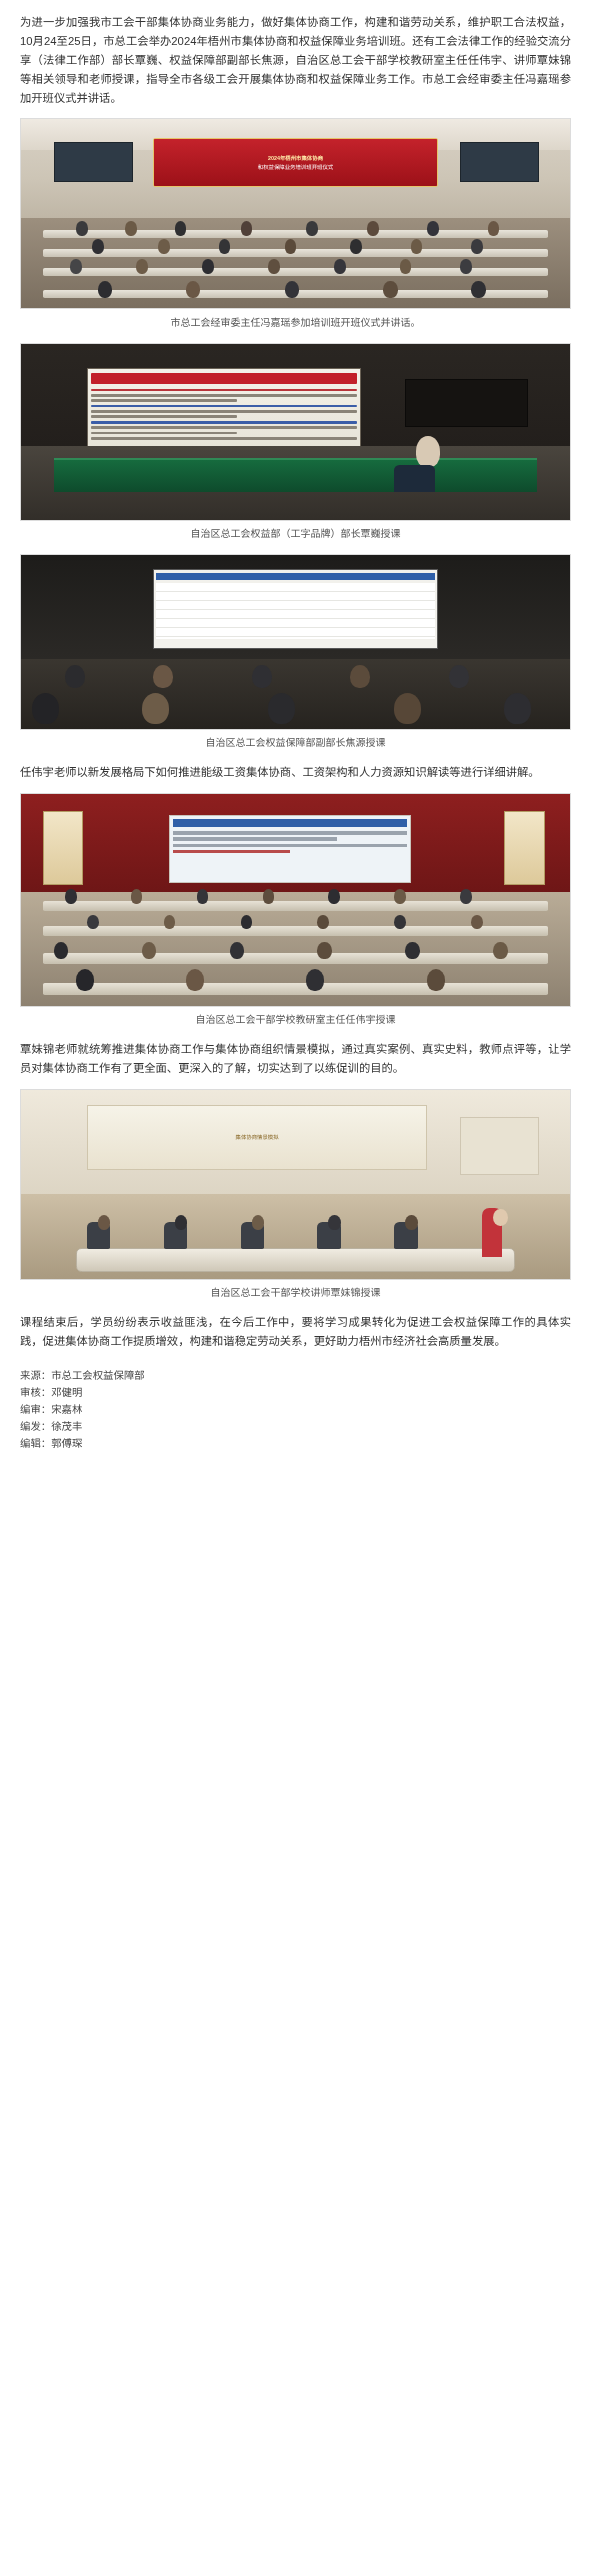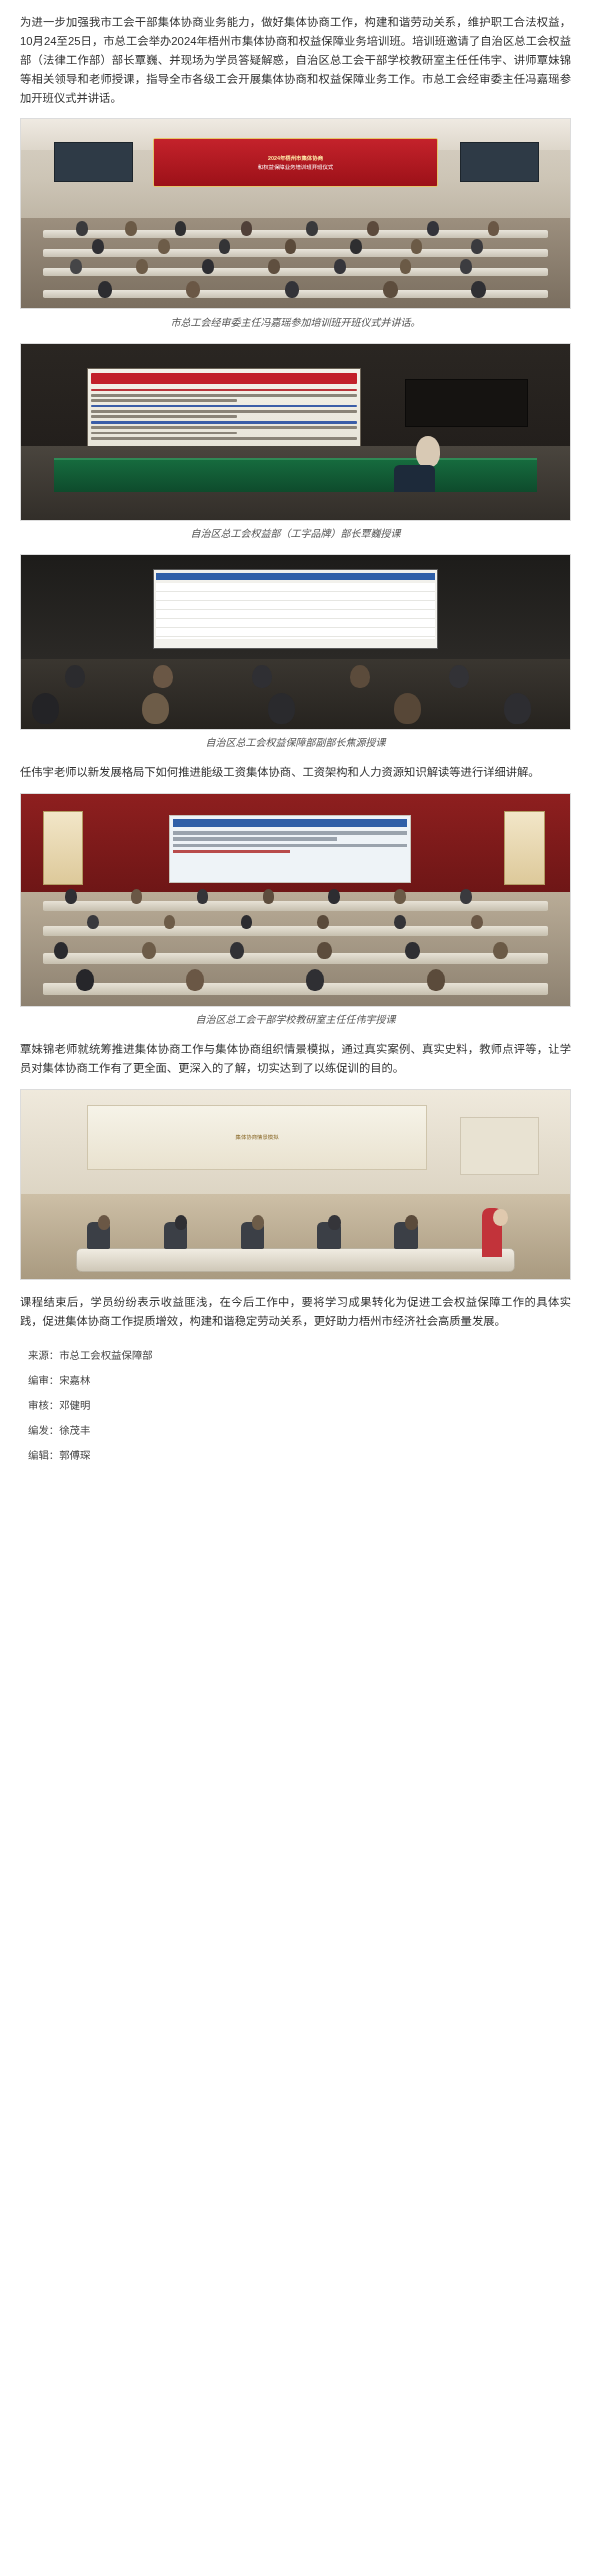--- a/index.html
+++ b/index.html
@@ -33,29 +33,28 @@
     border:0.9px solid #dcdcdc;
     box-sizing:border-box;
     background:#1a1a1a;
   }
   .caption{
     text-align:center;
     font-size:10px;
     color:#555;
     margin-top:6.3px;
     line-height:14.4px;
-    font-style:italic;
   }
   .footer{
     margin-top:16px;
     font-size:10.4px;
     line-height:17px;
     color:#444;
   }
-  .footer div{margin:8px;}
+  .footer div{margin:0;}
 
   
   .hall{position:absolute;left:0;top:0;right:0;bottom:0;}
   .wall{position:absolute;left:0;top:0;right:0;height:52%;}
   .floorwrap{position:absolute;left:0;right:0;bottom:0;height:48%;}
 
   
   .p1 .wall{background:linear-gradient(180deg,#d9d2c6 0%,#cdc5b6 60%,#bfb6a6 100%);}
   .p1 .ceil{position:absolute;left:0;right:0;top:0;height:16%;background:linear-gradient(180deg,#efeae2,#ddd6ca);}
   .p1 .banner{
@@ -112,21 +111,21 @@
   .p5 .floorwrap{height:45%;background:linear-gradient(180deg,#cdbfa6 0%,#a99madam,#a99a80 100%);}
   .p5 .floorwrap{height:45%;background:linear-gradient(180deg,#cdbfa6 0%,#a99a80 100%);}
   .p5 .bigtable{position:absolute;left:10%;right:10%;bottom:8%;height:26%;background:linear-gradient(180deg,#f0ece2,#cfc8b8);border-radius:5.4px;border:0.9px solid #b9b1a0;}
   .chairback{position:absolute;width:23.4px;height:27px;background:#3b3f46;border-radius:5.4px 5.4px 1.8px 1.8px;}
 </style>
 </head>
 <body>
 
 <div class="page">
 
-  <p class="para">为进一步加强我市工会干部集体协商业务能力，做好集体协商工作，构建和谐劳动关系，维护职工合法权益，10月24至25日，市总工会举办2024年梧州市集体协商和权益保障业务培训班。培训班邀请了自治区总工会权益部（法律工作部）部长覃巍、并现场为学员答疑解惑，自治区总工会干部学校教研室主任任伟宇、讲师覃妹锦等相关领导和老师授课，指导全市各级工会开展集体协商和权益保障业务工作。市总工会经审委主任冯嘉瑶参加开班仪式并讲话。</p>
+  <p class="para">为进一步加强我市工会干部集体协商业务能力，做好集体协商工作，构建和谐劳动关系，维护职工合法权益，10月24至25日，市总工会举办2024年梧州市集体协商和权益保障业务培训班。还有工会法律工作的经验交流分享（法律工作部）部长覃巍、权益保障部副部长焦源，自治区总工会干部学校教研室主任任伟宇、讲师覃妹锦等相关领导和老师授课，指导全市各级工会开展集体协商和权益保障业务工作。市总工会经审委主任冯嘉瑶参加开班仪式并讲话。</p>
 
   <div class="figure">
     <div class="photo p1" style="height:191px">
       <div class="hall">
         <div class="wall"></div>
         <div class="ceil"></div>
         <div class="screenrow"></div>
         <div class="screenrow r"></div>
         <div class="banner">
           <div class="b1">2024年梧州市集体协商</div>
@@ -311,36 +310,37 @@
           <div class="head" style="left:14%;bottom:58%;top:auto;background:#6a5745;width:12.6px;height:15.3px;position:absolute"></div>
           <div class="head" style="left:28%;bottom:58%;top:auto;background:#2f2f33;width:12.6px;height:15.3px;position:absolute"></div>
           <div class="head" style="left:42%;bottom:58%;top:auto;background:#6d5c48;width:12.6px;height:15.3px;position:absolute"></div>
           <div class="head" style="left:56%;bottom:58%;top:auto;background:#35353a;width:12.6px;height:15.3px;position:absolute"></div>
           <div class="head" style="left:70%;bottom:58%;top:auto;background:#5b4b3b;width:12.6px;height:15.3px;position:absolute"></div>
           <div style="position:absolute;left:84%;bottom:26%;width:20px;height:49px;background:#c2333a;border-radius:7.2px 7.2px 0 0"></div>
           <div style="position:absolute;left:86%;bottom:62%;width:14.4px;height:17px;background:#e0c9ae;border-radius:50%"></div>
         </div>
       </div>
     </div>
+    <div class="caption">自治区总工会干部学校讲师覃妹锦授课</div>
   </div>
 
   <p class="para">课程结束后，学员纷纷表示收益匪浅，在今后工作中，要将学习成果转化为促进工会权益保障工作的具体实践，促进集体协商工作提质增效，构建和谐稳定劳动关系，更好助力梧州市经济社会高质量发展。</p>
 
 
   <div class="footer">
     <div>
       <span>来源：</span><span>市总工会权益保障部</span>
     </div>
     <div>
+      <span>审核：</span><span>邓健明</span>
+    </div>
+    <div>
       <span>编审：</span><span>宋嘉林</span>
     </div>
     <div>
-      <span>审核：</span><span>邓健明</span>
-    </div>
-    <div>
       <span>编发：</span><span>徐茂丰</span>
     </div>
     <div>
       <span>编辑：</span><span>郭傅琛</span>
     </div>
   </div>
 
 </div>
 
 

